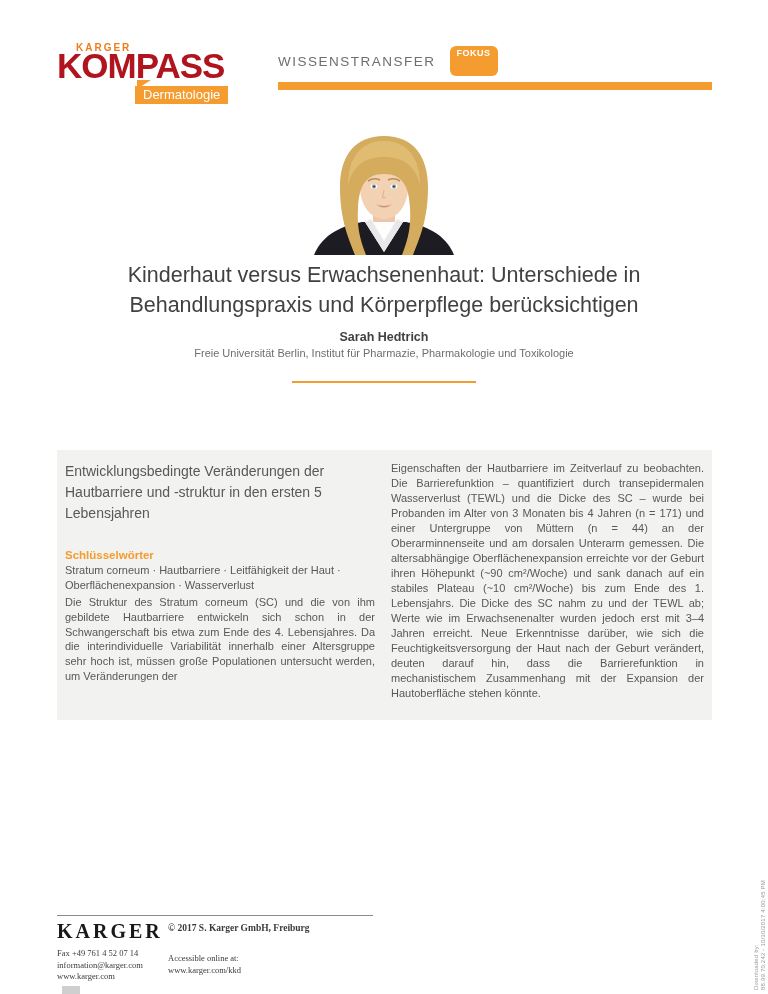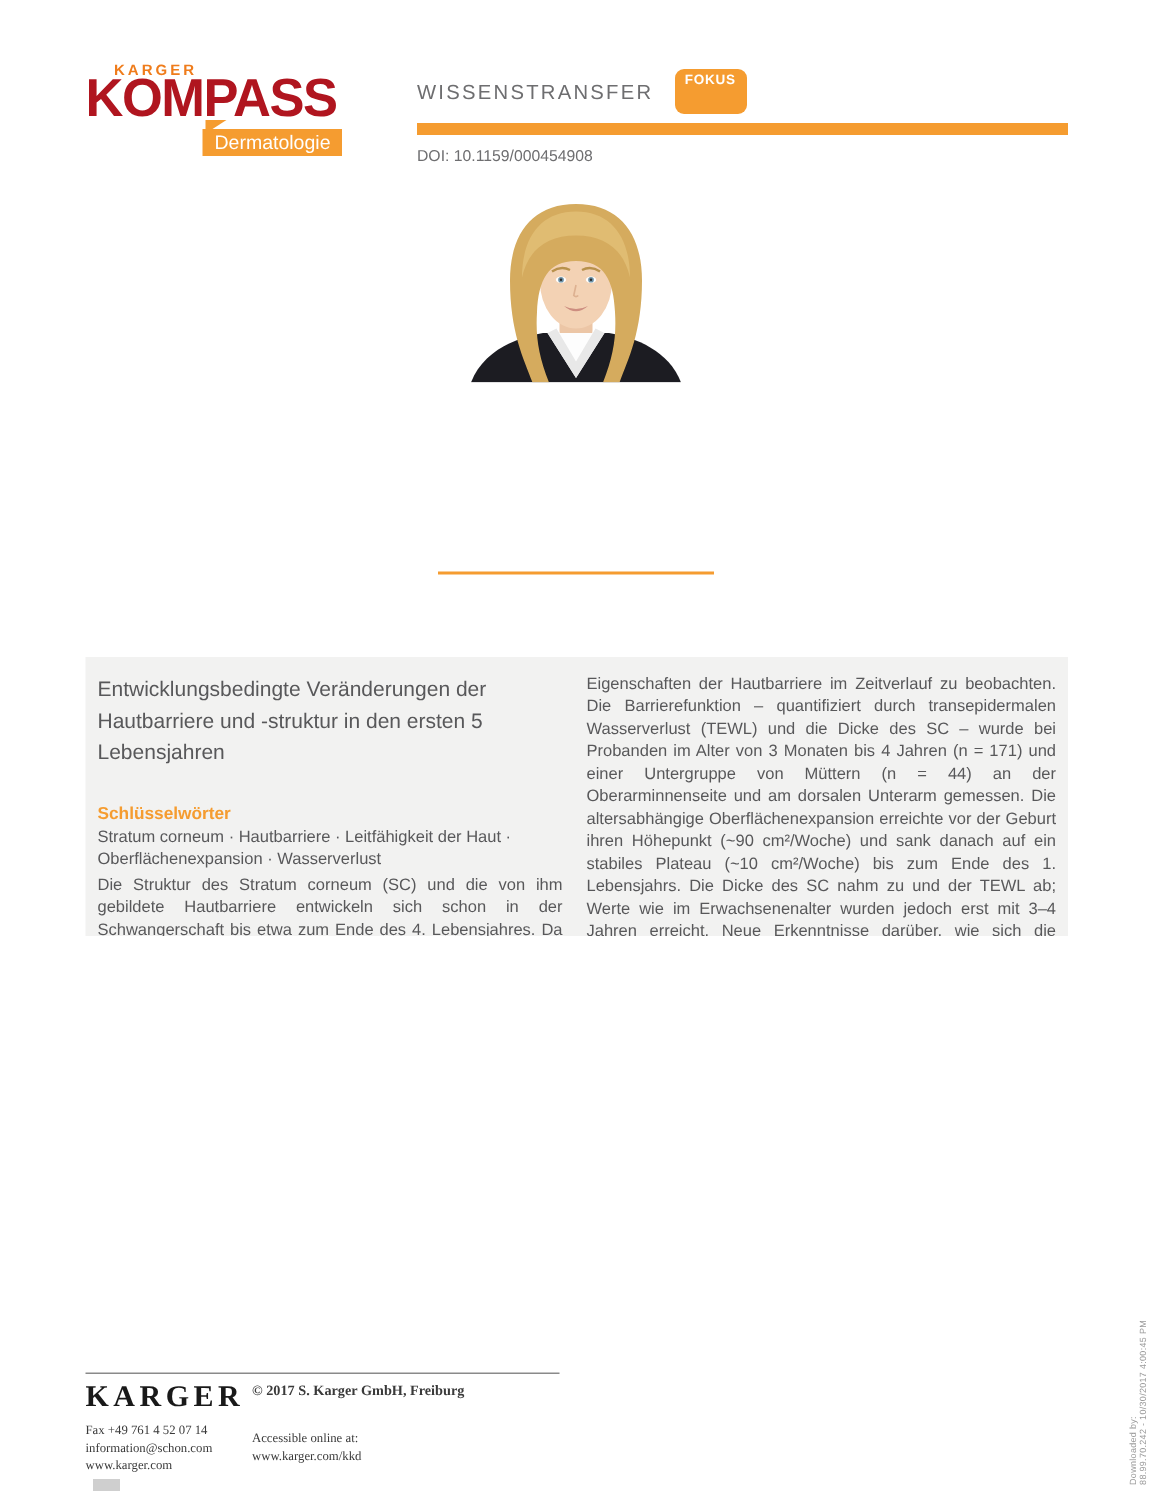--- a/index.html
+++ b/index.html
@@ -75,21 +75,21 @@
 
   
   .abstract-src {
     position: absolute; left: 57px; top: 412px; width: 655px;
     font-size: 11.5px; line-height: 15.5px; color: #58585a;
   }
   .abstract-lead { color: #f59c30; font-weight: bold; }
 
   
   .abs-box {
-    position: absolute; left: 57px; top: 438px; width: 655px; height: 186px;
+    position: absolute; left: 57px; top: 450px; width: 655px; height: 270px;
     background: #f2f2f1; overflow: hidden;
     display: flex; padding: 11px 8px 0 8px; gap: 16px;
   }
   .abs-col-left { width: 310px; }
   .abs-col-right { width: 313px; }
   .abs-heading { font-size: 14px; line-height: 21px; color: #58585a; }
   .abs-label { margin-top: 25px; font-size: 11.5px; font-weight: bold; color: #f59c30; }
   .abs-keywords { margin-top: 2px; font-size: 11px; line-height: 15px; color: #58585a; }
   .abs-label-2 { margin-top: 13px; font-size: 11.5px; font-weight: bold; color: #f59c30; }
   .abs-summary { margin-top: 2px; font-size: 11px; line-height: 14.8px; text-align: justify; color: #58585a; }
@@ -140,21 +140,20 @@
     <div class="logo-badge">Dermatologie</div>
   </div>
 
   <div class="head-right">
     <div class="section-row">
       <span class="section-label">WISSENSTRANSFER</span>
       <span class="fokus-badge">FOKUS</span>
     </div>
     <div class="orange-bar"></div>
     <div class="citation">
-      <div>DOI: 10.1159/000454908</div>
     </div>
   </div>
 
   <div class="portrait">
     <svg width="164" height="122" viewBox="0 0 164 122" xmlns="http://www.w3.org/2000/svg">
       <rect width="164" height="122" fill="#ffffff"></rect>
 
       <rect x="71" y="66" width="22" height="30" rx="9" fill="#ecc6a6"></rect>
 
       <path d="M12,122 C20,101 42,92 60,89 L104,89 C122,92 144,101 152,122 Z" fill="#1c1c22"></path>
@@ -176,20 +175,25 @@
 
       <path d="M82,57 L80.5,64 Q82,65.5 83.5,64" stroke="#ddb191" stroke-width="1.1" fill="none"></path>
 
       <path d="M74,71 Q82,75 90,71 Q82,78 74,71 Z" fill="#cd8e80"></path>
 
       <path d="M82,3 C52,3 38,24 38,54 C38,88 47,106 53,122 L64,122 C57,104 55,92 56,75 C57,54 63,41 82,41 C101,41 107,54 108,75 C109,92 107,104 100,122 L111,122 C117,106 126,88 126,54 C126,24 112,3 82,3 Z" fill="#d5ab5e"></path>
       <path d="M82,8 C58,8 46,26 46,52 C50,34 62,24 82,24 C102,24 114,34 118,52 C118,26 106,8 82,8 Z" fill="#e0bc72"></path>
     </svg>
   </div>
 
+  <div class="title-wrap">
+    <div class="article-title">Kinderhaut versus Erwachsenenhaut: Unterschiede in Behandlungspraxis und Körperpflege berücksichtigen</div>
+    <div class="article-author">Sarah Hedtrich</div>
+    <div class="article-affil">Freie Universität Berlin, Institut für Pharmazie, Pharmakologie und Toxikologie</div>
+  </div>
 
   <div class="title-divider"></div>
 
 
   <div class="abs-box">
     <div class="abs-col-left">
       <div class="abs-heading">Entwicklungsbedingte Veränderungen der Hautbarriere und -struktur in den ersten 5 Lebensjahren</div>
       <div class="abs-label">Schlüsselwörter</div>
       <div class="abs-keywords">Stratum corneum · Hautbarriere · Leitfähigkeit der Haut · Oberflächenexpansion · Wasserverlust</div>
       <div class="abs-summary">Die Struktur des Stratum corneum (SC) und die von ihm gebildete Hautbarriere entwickeln sich schon in der Schwangerschaft bis etwa zum Ende des 4. Lebensjahres. Da die interindividuelle Variabilität innerhalb einer Altersgruppe sehr hoch ist, müssen große Populationen untersucht werden, um Veränderungen der</div>
@@ -198,21 +202,21 @@
       <div class="abs-right-text">Eigenschaften der Hautbarriere im Zeitverlauf zu beobachten. Die Barrierefunktion – quantifiziert durch transepidermalen Wasserverlust (TEWL) und die Dicke des SC – wurde bei Probanden im Alter von 3 Monaten bis 4 Jahren (n = 171) und einer Untergruppe von Müttern (n = 44) an der Oberarminnenseite und am dorsalen Unterarm gemessen. Die altersabhängige Oberflächenexpansion erreichte vor der Geburt ihren Höhepunkt (~90 cm²/Woche) und sank danach auf ein stabiles Plateau (~10 cm²/Woche) bis zum Ende des 1. Lebensjahrs. Die Dicke des SC nahm zu und der TEWL ab; Werte wie im Erwachsenenalter wurden jedoch erst mit 3–4 Jahren erreicht. Neue Erkenntnisse darüber, wie sich die Feuchtigkeitsversorgung der Haut nach der Geburt verändert, deuten darauf hin, dass die Barrierefunktion in mechanistischem Zusammenhang mit der Expansion der Hautoberfläche stehen könnte.</div>
 
     </div>
   </div>
 
   <div class="footer-rule"></div>
   <div class="footer-karger">KARGER</div>
   <div class="footer-copy">© 2017 S. Karger GmbH, Freiburg</div>
   <div class="footer-contact">
     <div>Fax +49 761 4 52 07 14</div>
-    <div>information@schon.com</div>
+    <div>information@karger.com</div>
     <div>www.karger.com</div>
   </div>
   <div class="footer-online">
     <div>Accessible online at:</div>
     <div>www.karger.com/kkd</div>
   </div>
 
   <div class="stamp">
     <span>Downloaded by:</span>
     <span>88.99.70.242 - 10/30/2017 4:00:45 PM</span>

